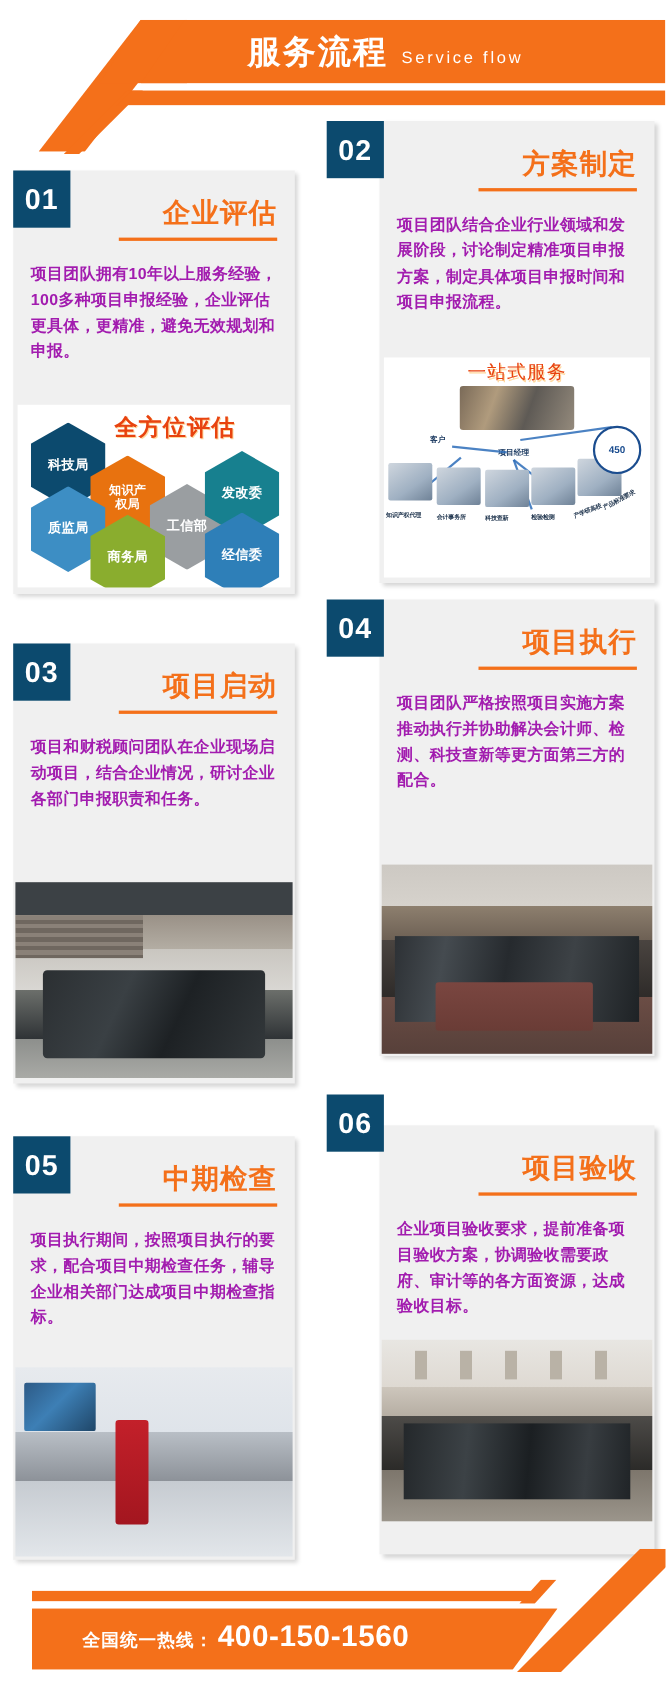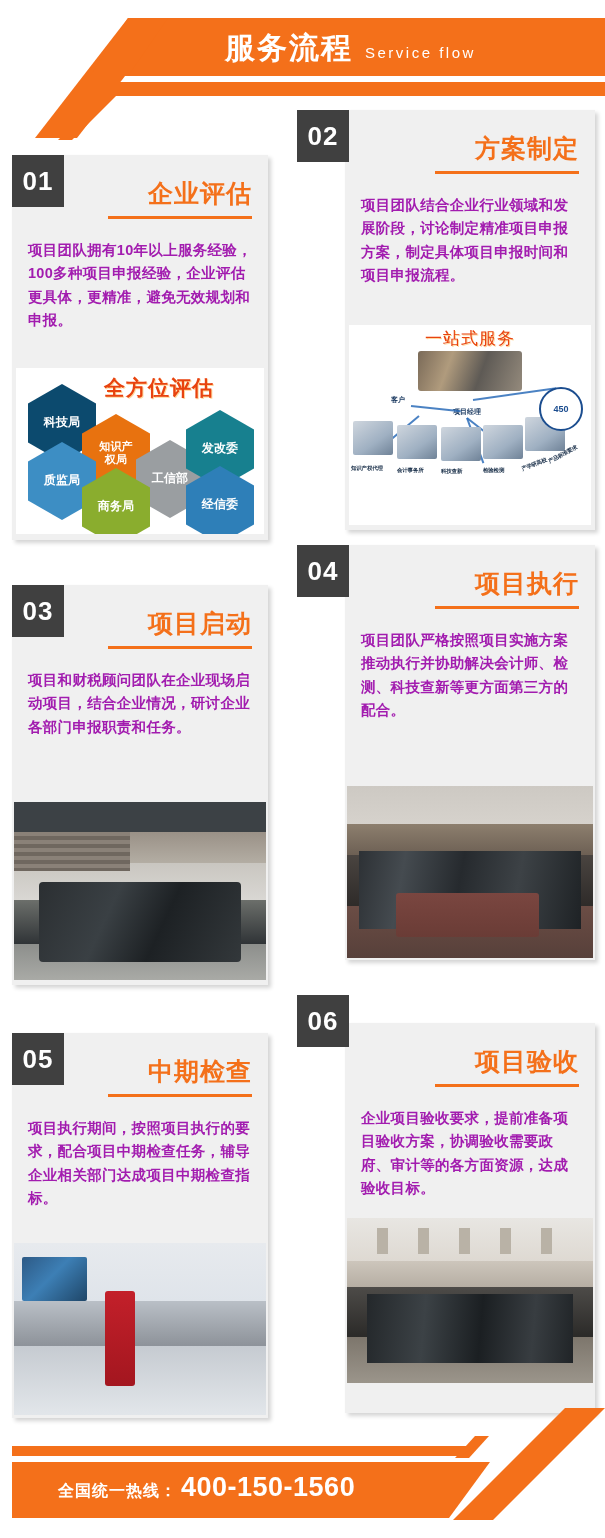--- a/index.html
+++ b/index.html
@@ -77,21 +77,21 @@
 
   
   .card {
     position: absolute;
     background: #f0f0f0;
     box-shadow: 3px 3px 4px rgba(0,0,0,0.17);
   }
   .badge {
     position: absolute;
     width: 52px; height: 52px;
-    background: #404040;
+    background: #0c4a6e;
     color: #ffffff;
     font-size: 26px;
     font-weight: bold;
     display: flex;
     align-items: center;
     justify-content: center;
     letter-spacing: 1px;
     z-index: 8;
   }
   .card-title {
@@ -231,21 +231,21 @@
   }
   .os-seal {
     position: absolute; right: 8px; top: 62px;
     width: 44px; height: 44px; border-radius: 50%;
     border: 2px solid #1b4d8f; background: #ffffff;
     color: #1b4d8f; font-size: 9px; font-weight: bold;
     display: flex; align-items: center; justify-content: center;
   }
 
   
-  .footer { position: absolute; left: 0; bottom: 0; width: 546px; height: 130px; padding-left: 34px; }
+  .footer { position: absolute; left: 17px; bottom: 0; width: 546px; height: 130px; padding-left: 34px; }
   .ft-thin {
     position: absolute; left: 12px; top: 38px;
     width: 463px; height: 10px; background: #F4701A;
     clip-path: polygon(0 0, 463px 0, 449px 10px, 0 10px);
   }
   .ft-main {
     position: absolute; left: 12px; top: 54px;
     width: 478px; height: 56px; background: #F4701A;
     clip-path: polygon(0 0, 478px 0, 437px 56px, 0 56px);
   }

